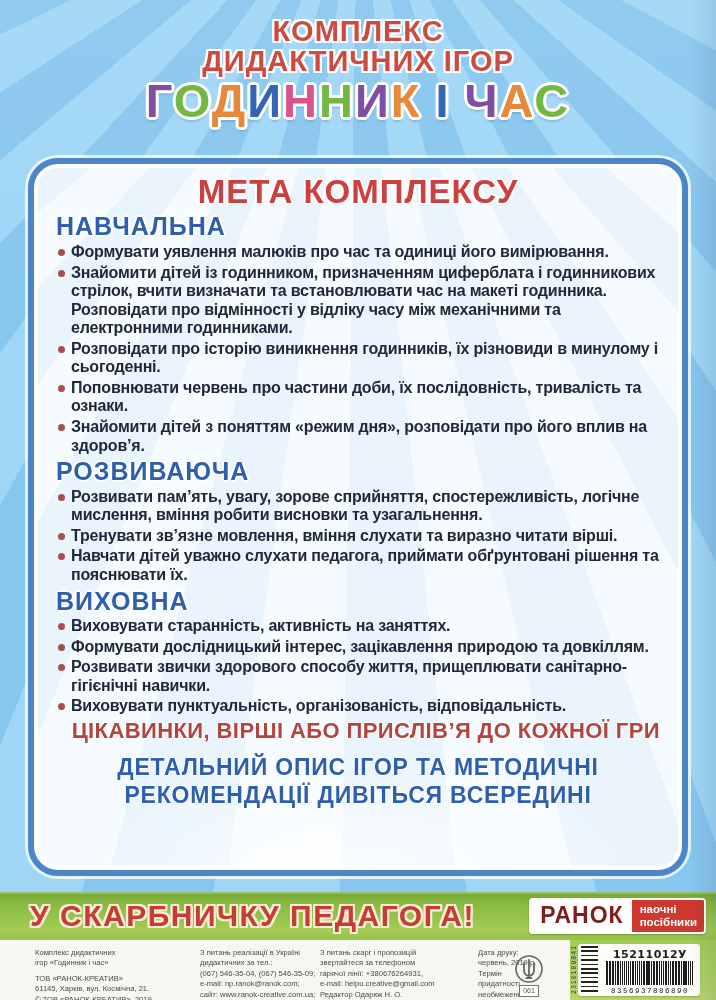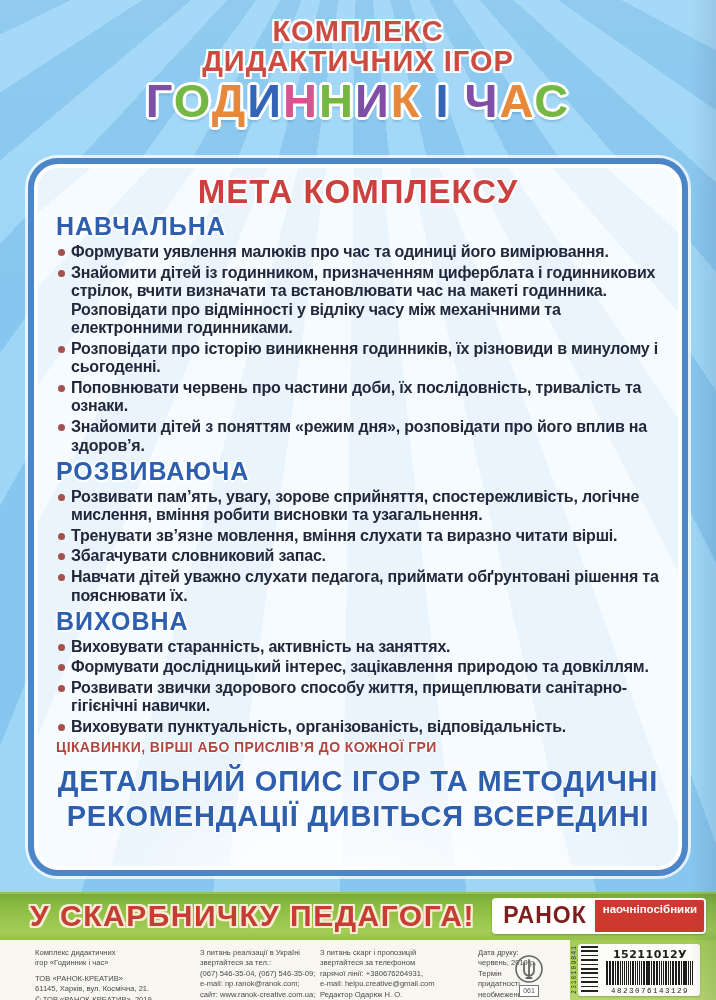--- a/index.html
+++ b/index.html
@@ -53,27 +53,27 @@
   }
   ul.objectives{list-style:none;margin:1px 0 0 0;padding:0;}
   ul.objectives li{
     position:relative;padding-left:15px;margin:2px 0;
     font-size:16px;font-weight:700;letter-spacing:-0.2px;line-height:1.16;color:#20283a;
   }
   ul.objectives li::before{
     content:"";position:absolute;left:2px;top:6px;width:7px;height:7px;border-radius:50%;background:#a5504c;
   }
   .highlight-line{
-    text-align:left;
-    font-size:14px;font-weight:800;color:#b1453f;letter-spacing:.4px;
+    text-align:right;
+    font-size:22px;font-weight:800;color:#b1453f;letter-spacing:.4px;
     text-shadow:-1px 0 #fff,1px 0 #fff,0 -1px #fff,0 1px #fff;
   }
   .note-text{
     text-align:center;margin-top:9px;
-    font-size:29px;font-weight:800;color:#2e5fae;letter-spacing:.8px;line-height:1.22;
+    font-size:23px;font-weight:800;color:#2e5fae;letter-spacing:.8px;line-height:1.22;
     text-shadow:-1px 0 #fff,1px 0 #fff,0 -1px #fff,0 1px #fff;
   }
 
   
   .banner{
     position:absolute;left:0;top:892px;width:716px;height:48px;
     background:linear-gradient(180deg,#74a733 0,#8cbc42 30%,#a3cd55 80%,#97c24a 100%);
     box-shadow:inset 0 2px 0 rgba(255,255,255,.25);
   }
   .banner-text{
@@ -87,21 +87,21 @@
     position:absolute;right:10px;top:6px;display:flex;align-items:stretch;
     border:2px solid #ffffff;border-radius:4px;overflow:hidden;
     box-shadow:0 1px 2px rgba(0,0,0,.25);
   }
   .brand-name{
     background:#ffffff;color:#7f1d1d;font-weight:800;font-size:23px;letter-spacing:1px;
     padding:2px 8px 3px 9px;display:flex;align-items:center;
   }
   .brand-badge{
     background:#ce392f;color:#fff;font-weight:700;font-size:11.5px;line-height:1.12;
-    padding:3px 7px 3px 8px;text-align:right;display:flex;flex-direction:row;justify-content:center;
+    padding:3px 7px 3px 8px;text-align:right;display:flex;flex-direction:column;justify-content:center;
   }
   .brand-badge .b1{text-align:left;}
 
   
   .footer{
     position:absolute;left:0;top:940px;width:716px;height:60px;background:#f7f6f1;
     font-size:7.6px;line-height:1.38;color:#4a4a48;
   }
   .footer .greenpatch{position:absolute;right:0;top:0;width:146px;height:60px;background:linear-gradient(180deg,#a3cd55,#b7d66e);}
   .fcol{position:absolute;top:8px;}
@@ -157,21 +157,20 @@
         <li>Формувати уявлення малюків про час та одиниці його вимірювання.</li>
         <li>Знайомити дітей із годинником, призначенням циферблата і годинникових стрілок, вчити визначати та встановлювати час на макеті годинника. Розповідати про відмінності у відліку часу між механічними та електронними годинниками.</li>
         <li>Розповідати про історію виникнення годинників, їх різновиди в минулому і сьогоденні.</li>
         <li>Поповнювати червень про частини доби, їх послідовність, тривалість та ознаки.</li>
         <li>Знайомити дітей з поняттям «режим дня», розповідати про його вплив на здоров’я.</li>
       </ul>
       <div class="section-heading">РОЗВИВАЮЧА</div>
       <ul class="objectives">
         <li>Розвивати пам’ять, увагу, зорове сприйняття, спостережливість, логічне мислення, вміння робити висновки та узагальнення.</li>
         <li>Тренувати зв’язне мовлення, вміння слухати та виразно читати вірші.</li>
-        <li>Збагачувати словниковий запас.</li>
         <li>Навчати дітей уважно слухати педагога, приймати обґрунтовані рішення та пояснювати їх.</li>
       </ul>
       <div class="section-heading">ВИХОВНА</div>
       <ul class="objectives">
         <li>Виховувати старанність, активність на заняттях.</li>
         <li>Формувати дослідницький інтерес, зацікавлення природою та довкіллям.</li>
         <li>Розвивати звички здорового способу життя, прищеплювати санітарно-гігієнічні навички.</li>
         <li>Виховувати пунктуальність, організованість, відповідальність.</li>
       </ul>
     </div>
@@ -198,21 +197,21 @@
   <div class="fcol col1">
       <div>Комплекс дидактичних</div>
       <div>ігор «Годинник і час»</div>
       <div class="gap"></div>
       <div>ТОВ «РАНОК-КРЕАТИВ»</div>
       <div>61145, Харків, вул. Космічна, 21.</div>
       <div>© ТОВ «РАНОК-КРЕАТИВ», 2019</div>
     </div>
   <div class="fcol col2">
       <div>З питань реалізації в Україні</div>
-      <div>звертайтеся за тел.:</div>
+      <div>дидактичних за тел.:</div>
       <div>(067) 546-35-04, (067) 546-35-09;</div>
       <div>e-mail: np.ranok@ranok.com;</div>
       <div>сайт: www.ranok-creative.com.ua;</div>
     </div>
   <div class="fcol col3">
       <div>З питань скарг і пропозицій</div>
       <div>звертайтеся за телефоном</div>
       <div>гарячої лінії: +380676264931,</div>
       <div>e-mail: helpu.creative@gmail.com</div>
       <div>Редактор Одарюк Н. О.</div>
@@ -272,17 +271,17 @@
         <span style="width: 1px;"></span>
         <span style="width: 1px;"></span>
         <span style="width: 2px;"></span>
         <span style="width: 1px;"></span>
         <span style="width: 1px;"></span>
         <span style="width: 3px;"></span>
         <span style="width: 1px;"></span>
         <span style="width: 2px;"></span>
         <span style="width: 1px;"></span>
       </div>
-    <div class="ean-number">4823076143129</div>
+    <div class="ean-number">8356937886890</div>
   </div>
 </div>
 
 <div class="edge-shadow"></div>
 
 </body></html>

